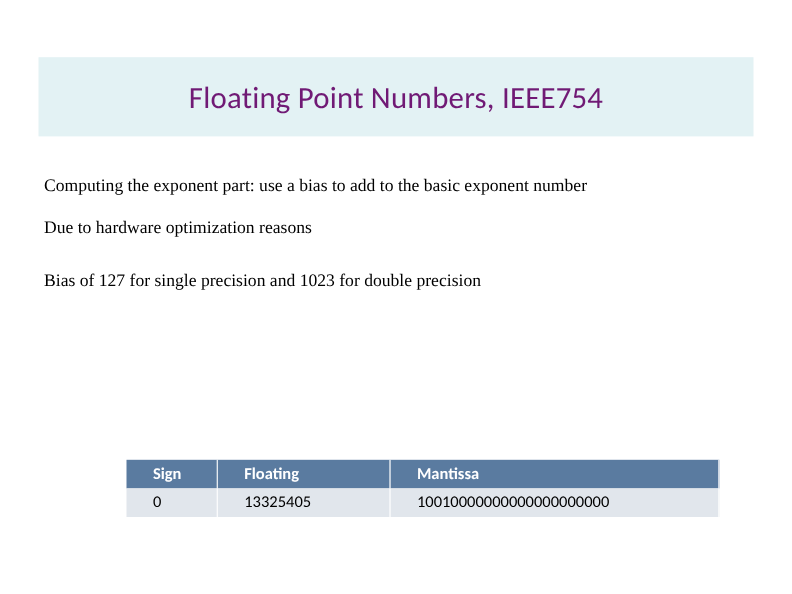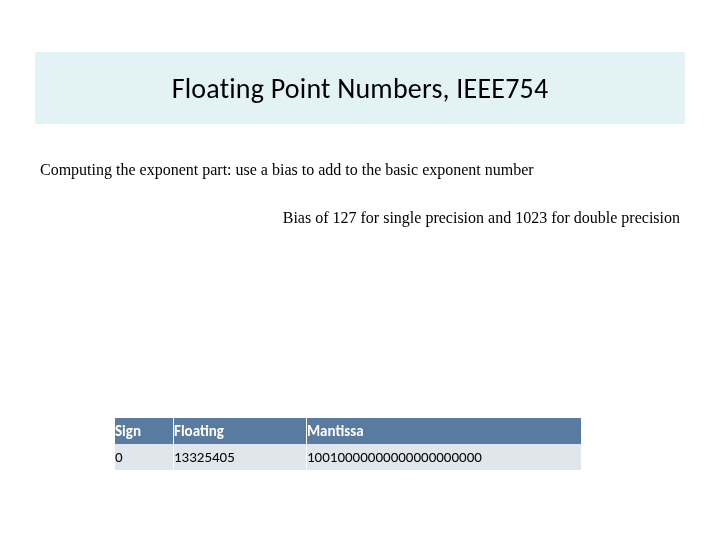--- a/index.html
+++ b/index.html
@@ -16,44 +16,44 @@
     width:650px; height:72px;
     background:#e3f2f4;
     display:flex;
     align-items:center;
     justify-content:center;
   }
   .title-band h1{
     margin:0;
     font-size:28px;
     font-weight:400;
-    color:#000000;
+    color:#701a75;
     letter-spacing:0.2px;
   }
   .content{
     position:absolute;
     left:40px; top:160px; right:40px;
   }
   .content p{
     margin:0 0 18px 0;
     font-size:16px;
     line-height:1.25;
     font-family:Liberation Serif, serif;
   }
-  .content p.spaced{ margin-top:28px;text-align:right; }
+  .content p.spaced{ margin-top:28px; }
   sup{font-size:11px;vertical-align:super;line-height:0}
   .tbl{
     position:absolute;
     left:115px; top:418px;
     border-collapse:collapse;
     font-size:15px;
   }
   .tbl th,.tbl td{
     text-align:left;
-    padding:4px 14px 4px 0;
+    padding:4px 14px 4px 24px;
     border-right:1px solid #fff;
   }
   .tbl th{
     background:#5a7ba0;
     color:#fff;
     font-weight:700;
   }
   .tbl td{
     background:#e1e6ec;
     color:#000;
@@ -64,20 +64,21 @@
 </style>
 </head>
 <body>
 
 <div class="title-band">
   <h1>Floating Point Numbers, IEEE754</h1>
 </div>
 
 <div class="content">
   <p>Computing the exponent part: use a bias to add to the basic exponent number</p>
+  <p>Due to hardware optimization reasons</p>
   <p class="spaced">Bias of 127 for single precision and 1023 for double precision</p>
 </div>
 
 <table class="tbl">
   <tbody>
       <tr>
     <th class="col-sign">Sign</th>
     <th class="col-exp">Floating</th>
     <th class="col-man">Mantissa</th>
   </tr>

